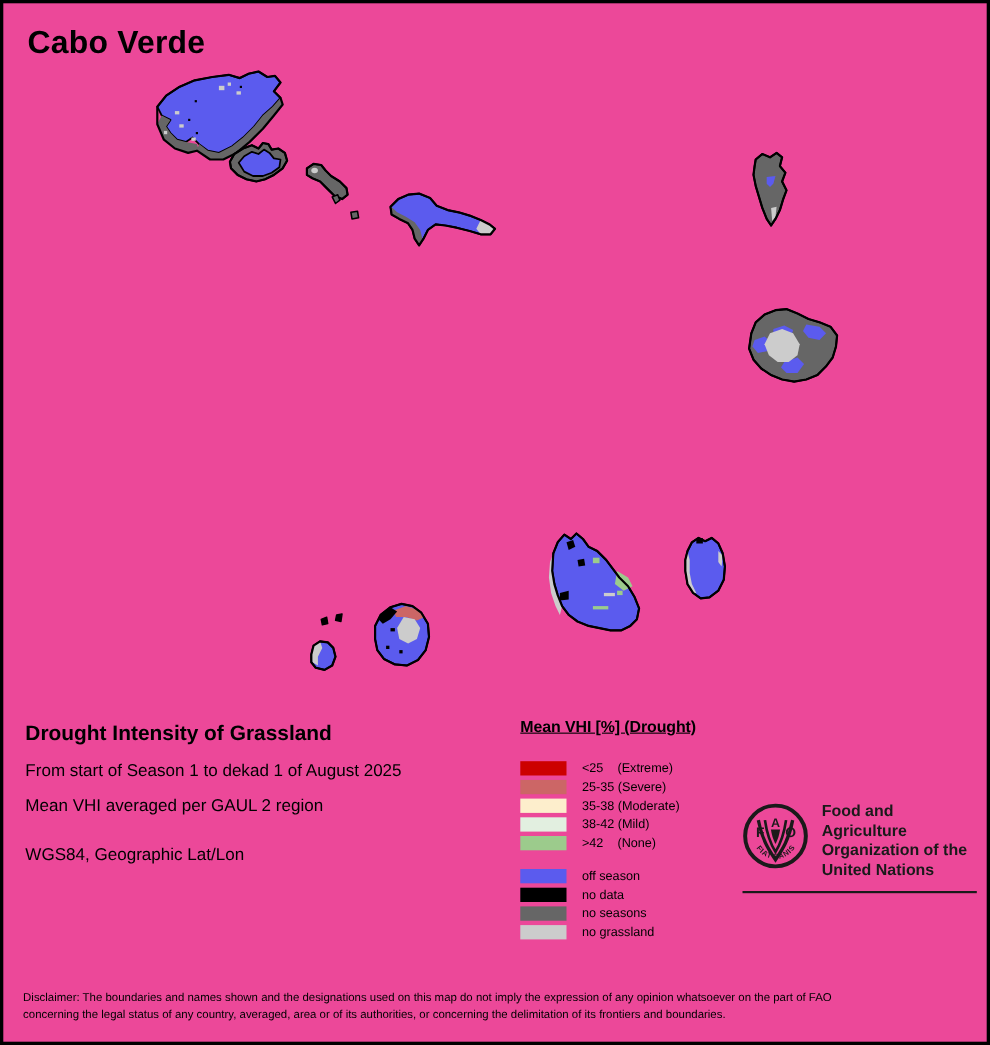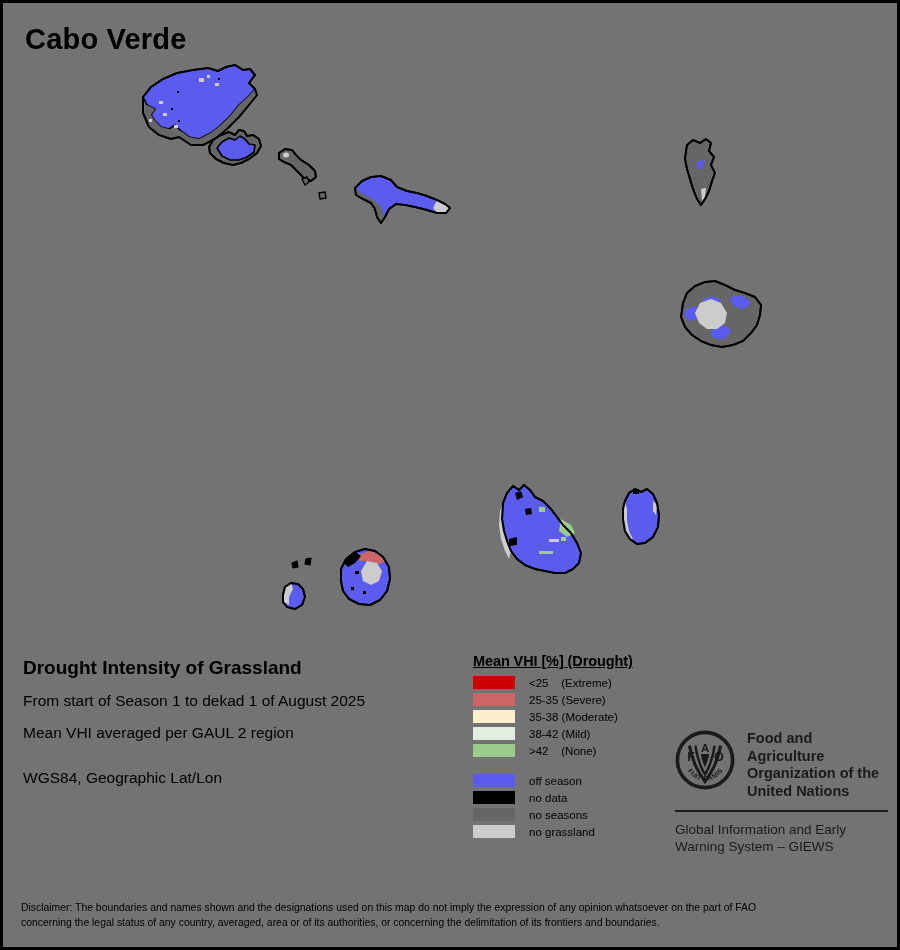--- a/index.html
+++ b/index.html
@@ -1,35 +1,35 @@
 <!DOCTYPE html>
 <html><head>
 <meta charset="utf-8">
 <style>
   html,body{margin:0;padding:0;background:#ffffff;}
   body{font-family:"Liberation Sans", sans-serif;}
   #page{
-    position:relative;width:900px;height:950px;background:#737373;
+    position:relative;width:900px;height:950px;background:#ec4899;
     border:3px solid #000000;box-sizing:border-box;overflow:hidden;
   }
   #map-title{
     position:absolute;left:22px;top:20px;
     font-size:29px;font-weight:bold;color:#000;letter-spacing:.2px;
   }
   #map-canvas{position:absolute;left:0;top:0;width:900px;height:950px;}
   
   #info-block{position:absolute;left:20px;top:655px;width:430px;}
   #info-block .ln{font-size:15.5px;color:#000;line-height:1;margin-bottom:16px;}
   #info-block .ln.bold{font-weight:bold;font-size:19px;}
   #info-block .gap{height:14px;}
   
   #legend{position:absolute;left:470px;top:650px;width:200px;}
   #legend-title{
     font-size:14.5px;font-weight:bold;color:#000;
-    text-decoration:underline;margin-bottom:6px;letter-spacing:-.1px;
+    text-decoration:underline;margin-bottom:22px;letter-spacing:-.1px;
   }
   .legend-row{display:flex;align-items:center;height:15px;margin-bottom:2px;}
   .swatch{width:42px;height:13px;flex:none;}
   .legend-label{
     margin-left:14px;font-size:11.5px;color:#000;white-space:pre;
     font-family:"Liberation Sans", sans-serif;
   }
   .legend-sep{height:13px;}
   
   #fao-block{position:absolute;left:672px;top:727px;width:215px;}
@@ -272,24 +272,20 @@
           <textPath href="#mottoArc" startOffset="8%">FIAT PANIS</textPath>
         </text>
       </svg>
       <div id="fao-name">
         <div>Food and Agriculture</div>
         <div>Organization of the</div>
         <div>United Nations</div>
       </div>
     </div>
     <div id="fao-rule"></div>
-    <div id="fao-sub">
-      <div>Global Information and Early</div>
-      <div>Warning System – GIEWS</div>
-    </div>
   </div>
 
   <div id="disclaimer">
     <div>Disclaimer: The boundaries and names shown and the designations used on this map do not imply the expression of any opinion whatsoever on the part of FAO</div>
     <div>concerning the legal status of any country, averaged, area or of its authorities, or concerning the delimitation of its frontiers and boundaries.</div>
   </div>
 
 </div>
 
 </body></html>

